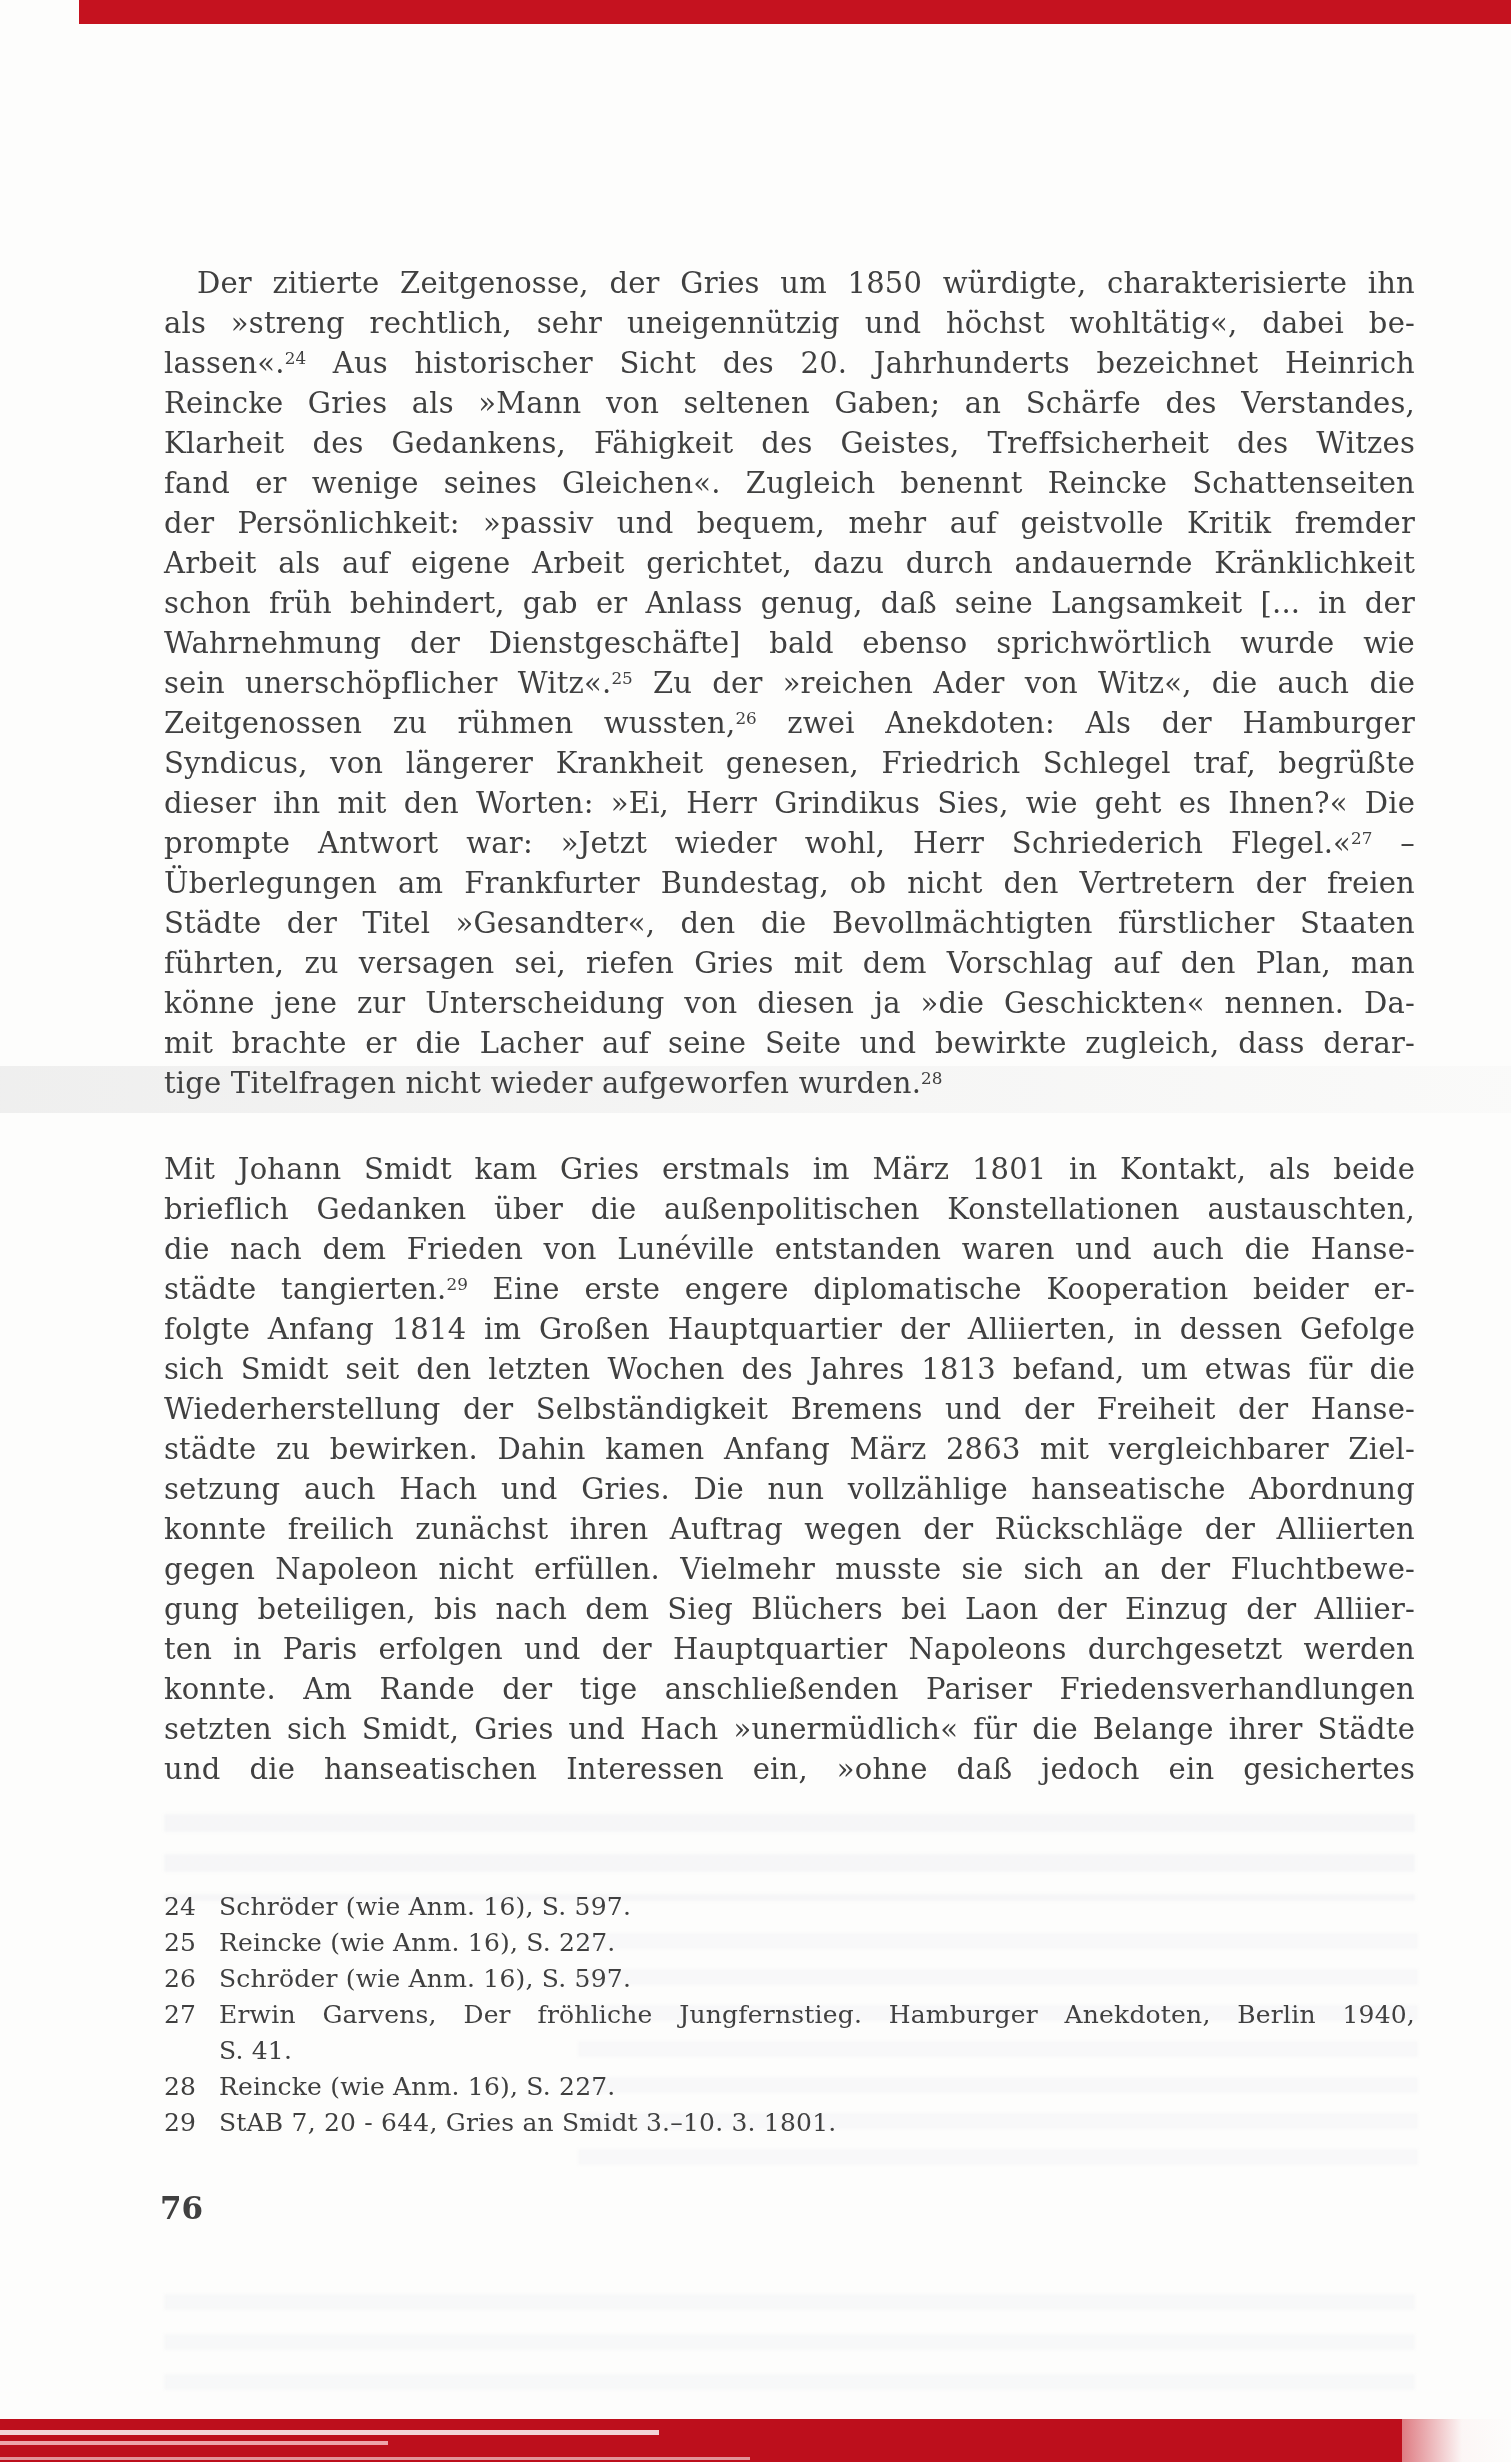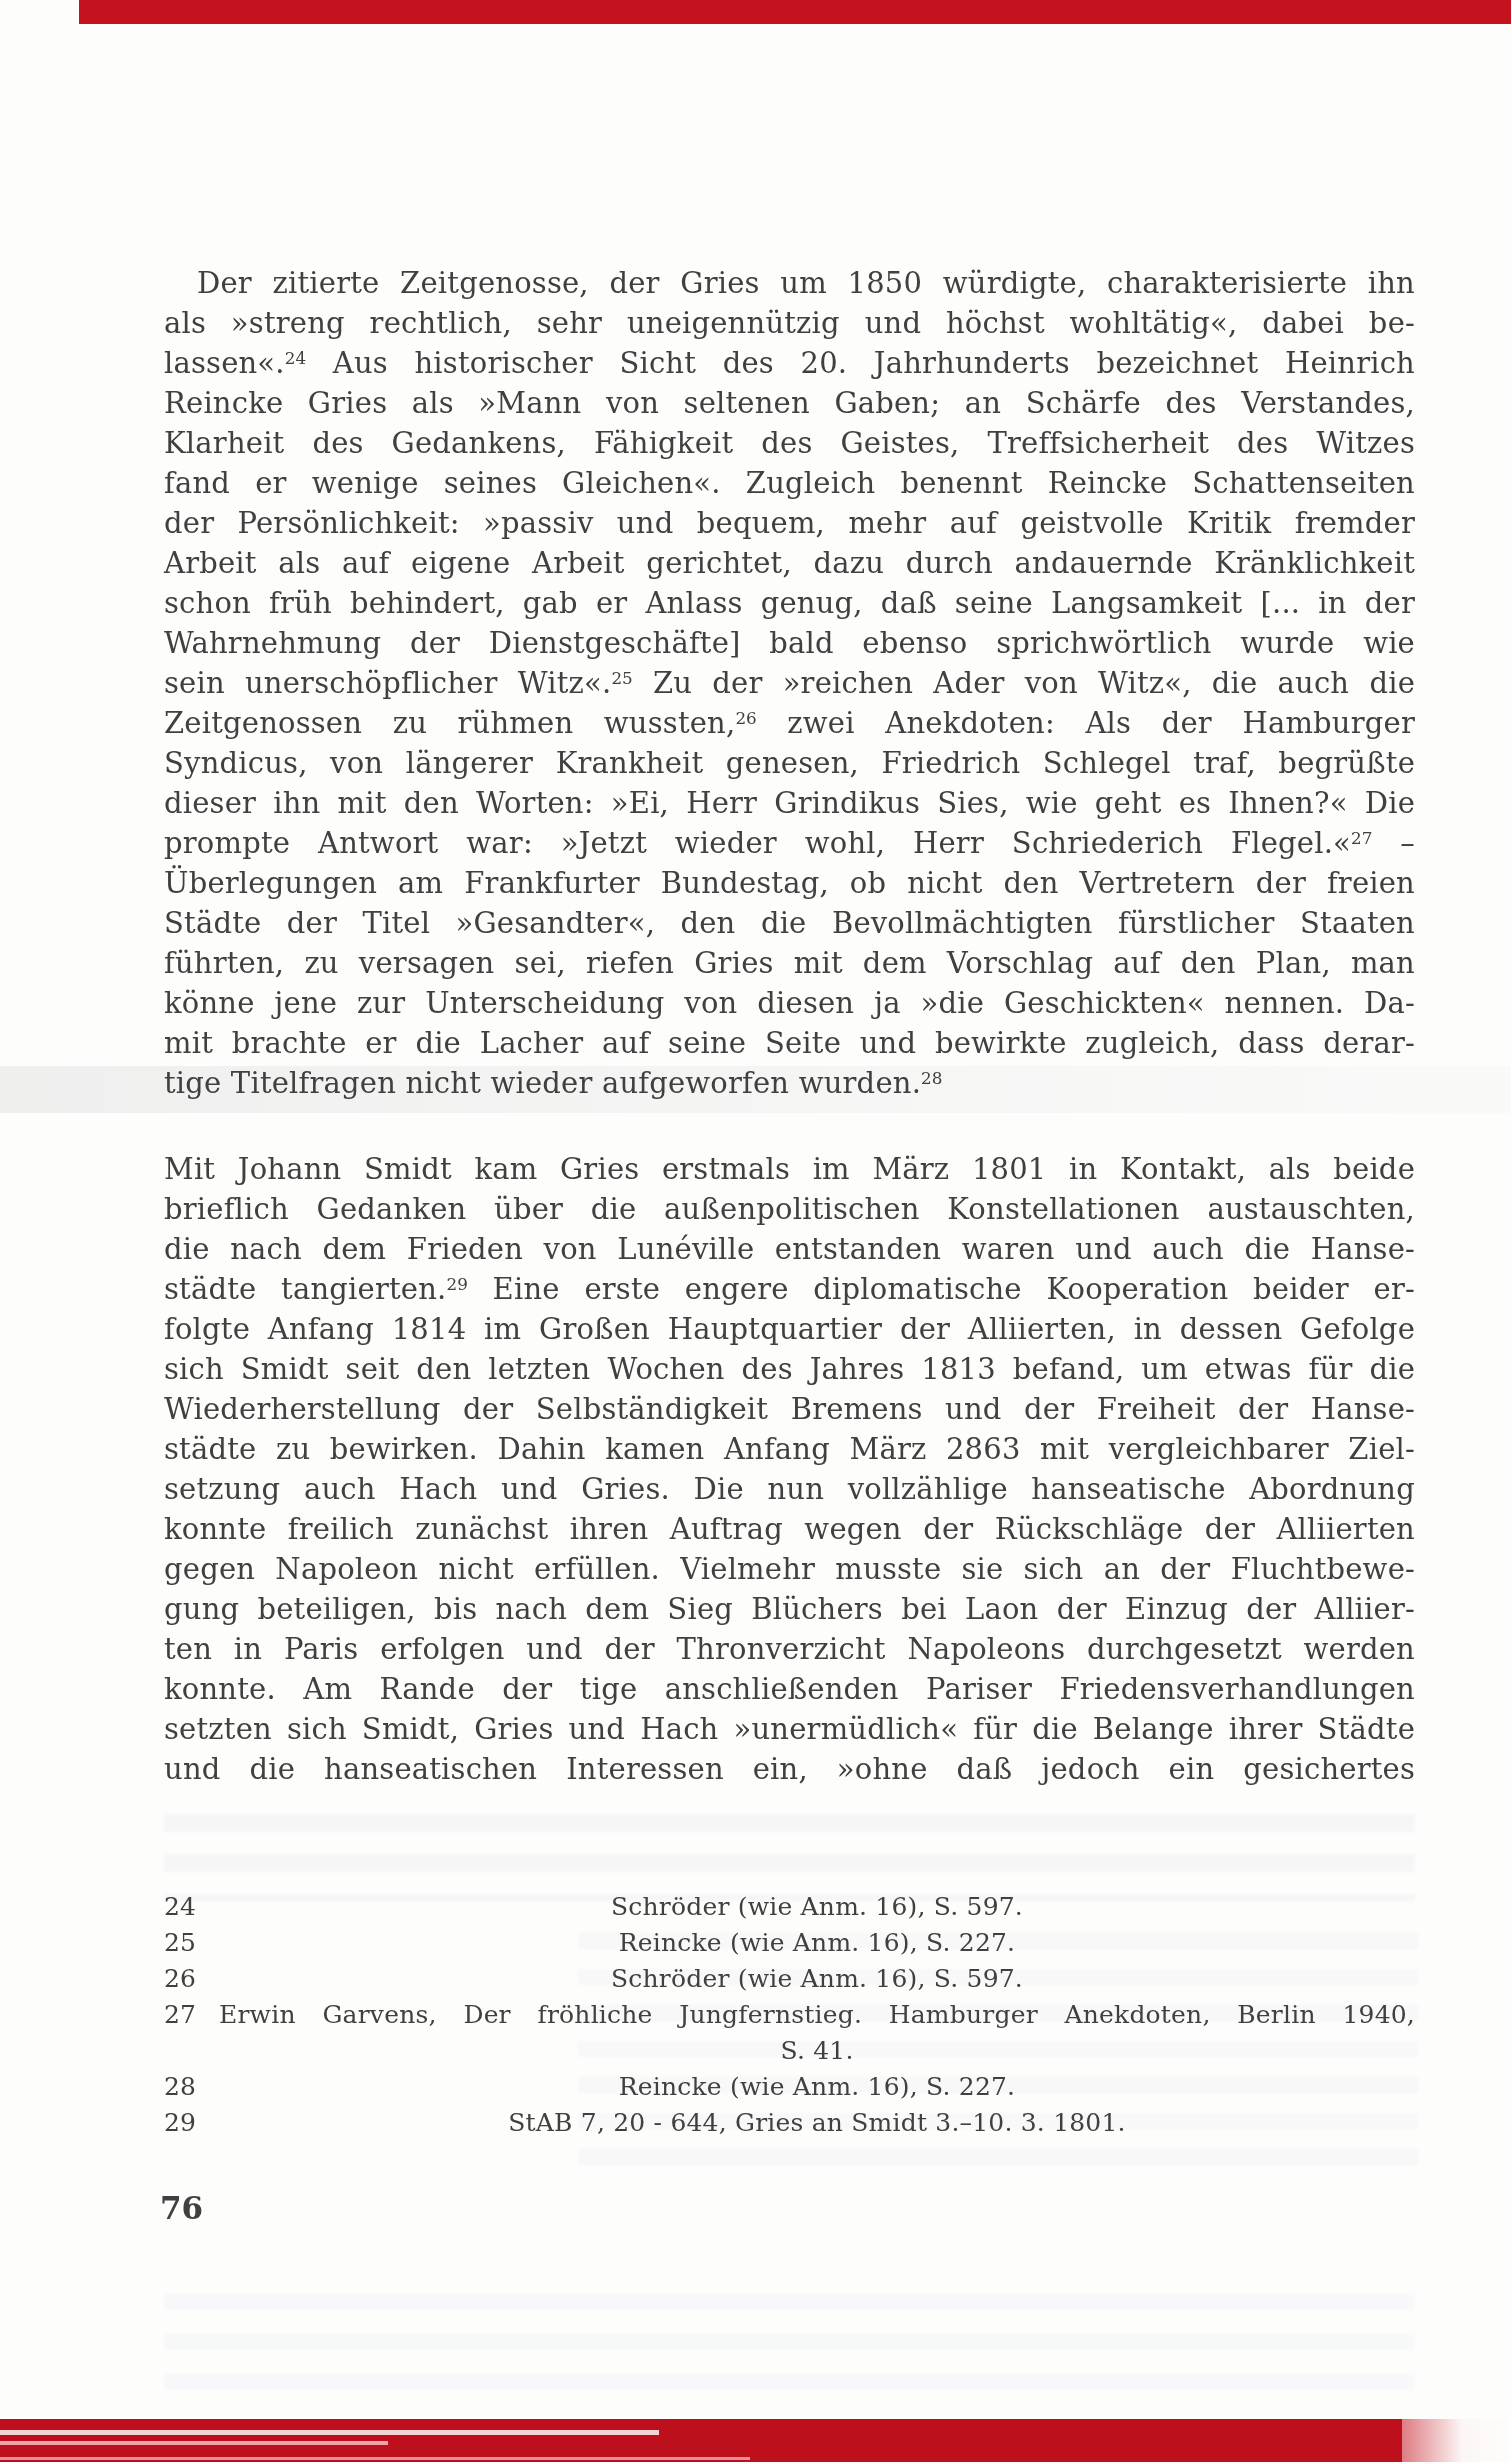--- a/index.html
+++ b/index.html
@@ -100,21 +100,21 @@
     position: absolute;
     left: 164px; top: 1889px; width: 1251px;
     font-size: 25px;
     line-height: 36px;
     letter-spacing: 0.2px;
     z-index: 1;
   }
   .fn-row { display: flex; align-items: flex-start; }
   .fn-num { flex: 0 0 55px; }
   .fn-text { flex: 1 1 auto; min-width: 0; }
-  .fline { text-align: center; }
+  .fline { text-align: left; }
   .fline.just { text-align: justify; text-align-last: justify; }
 
   
   #page-number {
     position: absolute;
     left: 160px; top: 2190px;
     font-size: 31px;
     line-height: 36px;
     font-weight: bold;
   }
@@ -162,21 +162,21 @@
       <div class="tline">die nach dem Frieden von Lunéville entstanden waren und auch die Hanse-</div>
       <div class="tline">städte tangierten.<sup>29</sup> Eine erste engere diplomatische Kooperation beider er-</div>
       <div class="tline">folgte Anfang 1814 im Großen Hauptquartier der Alliierten, in dessen Gefolge</div>
       <div class="tline">sich Smidt seit den letzten Wochen des Jahres 1813 befand, um etwas für die</div>
       <div class="tline">Wiederherstellung der Selbständigkeit Bremens und der Freiheit der Hanse-</div>
       <div class="tline">städte zu bewirken. Dahin kamen Anfang März 2863 mit vergleichbarer Ziel-</div>
       <div class="tline">setzung auch Hach und Gries. Die nun vollzählige hanseatische Abordnung</div>
       <div class="tline">konnte freilich zunächst ihren Auftrag wegen der Rückschläge der Alliierten</div>
       <div class="tline">gegen Napoleon nicht erfüllen. Vielmehr musste sie sich an der Fluchtbewe-</div>
       <div class="tline">gung beteiligen, bis nach dem Sieg Blüchers bei Laon der Einzug der Alliier-</div>
-      <div class="tline">ten in Paris erfolgen und der Thronverzicht Napoleons durchgesetzt werden</div>
+      <div class="tline">ten in Paris erfolgen und der Hauptquartier Napoleons durchgesetzt werden</div>
       <div class="tline">konnte. Am Rande der tige anschließenden Pariser Friedensverhandlungen</div>
       <div class="tline">setzten sich Smidt, Gries und Hach »unermüdlich« für die Belange ihrer Städte</div>
       <div class="tline">und die hanseatischen Interessen ein, »ohne daß jedoch ein gesichertes</div>
     </div>
 
   <div id="footnotes">
       <div class="fn-row">
         <span class="fn-num">24</span>
         <div class="fn-text">
           <div class="fline">Schröder (wie Anm. 16), S. 597.</div>

